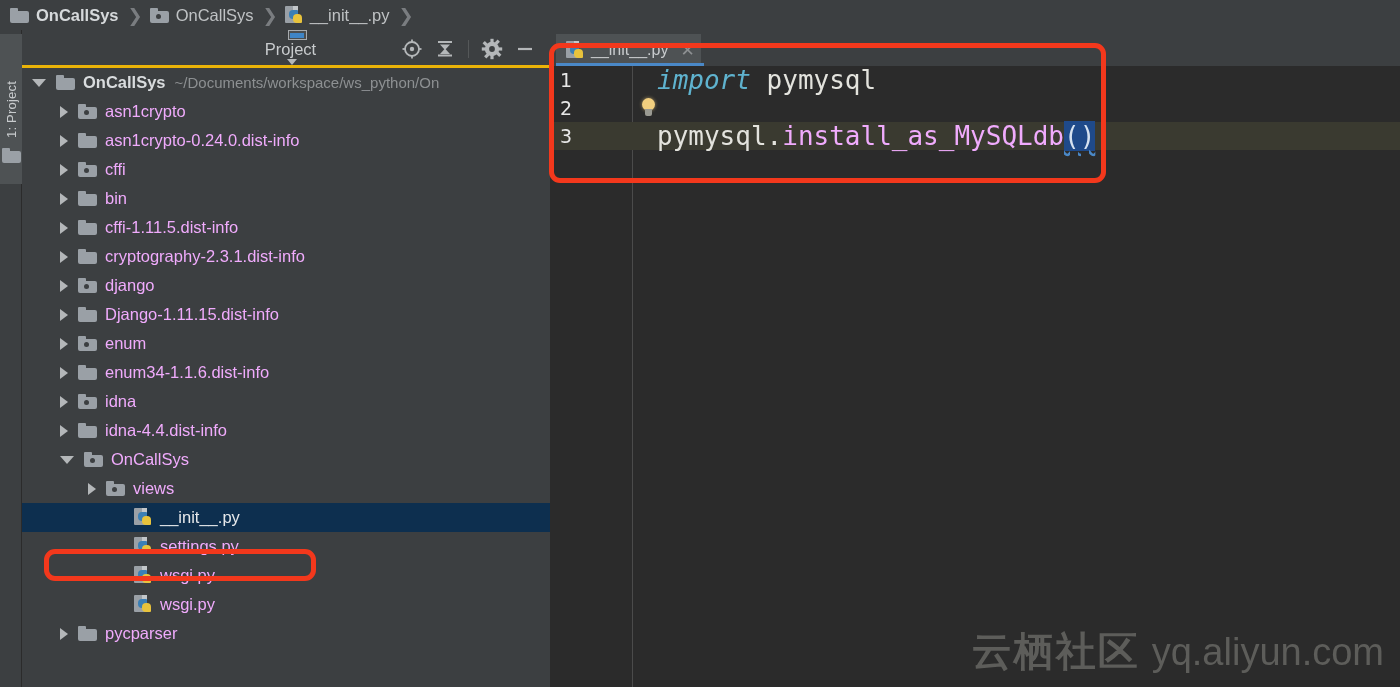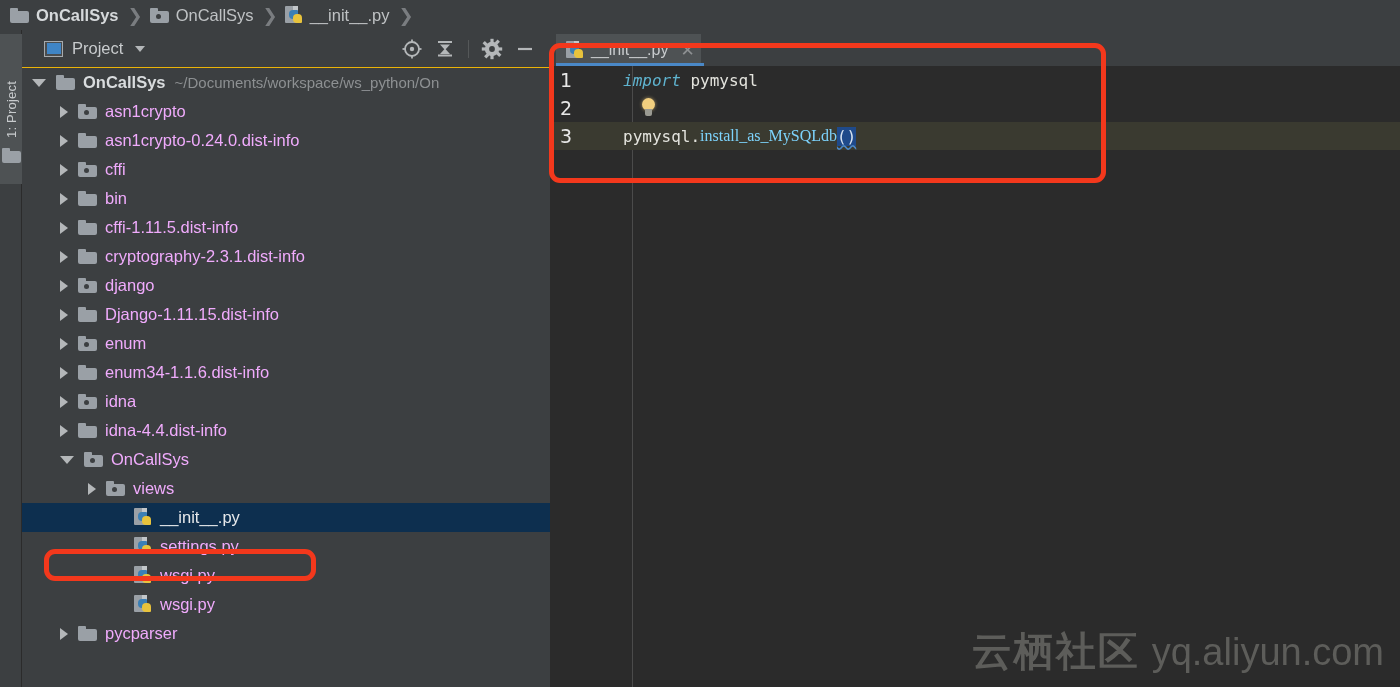--- a/index.html
+++ b/index.html
@@ -100,22 +100,23 @@
 
   
   #project-panel {
     position: absolute; left: 22px; top: 30px;
     width: 528px; height: 657px;
     background: #3c3f41;
   }
   #panel-header {
     position: relative; height: 38px; width: 528px;
     display: flex; align-items: center;
-    border-bottom: 1px solid #eab308;
+    border-bottom: 3px solid #eab308;
     box-sizing: border-box;
+    flex-direction: column;
   }
   .ph-winicon {
     width: 19px; height: 16px; margin-left: 22px;
     background: #4a4d4f; border: 1.6px solid #a7abae; box-sizing: border-box;
     position: relative;
   }
   .ph-winicon::after {
     content: ""; position: absolute; left: 1.5px; top: 1.5px; right: 1.5px; bottom: 1.5px;
     background: #3f85c6;
   }
@@ -208,28 +209,28 @@
     position: relative; height: 28px; width: 850px;
   }
   .cline.caret { background: #3a3a30; }
   .lnum {
     position: absolute; left: 10px; top: 0; height: 28px;
     display: flex; align-items: center;
     color: #e8e8e8; font-size: 19px;
     font-family: "DejaVu Sans", sans-serif;
   }
   .ctext {
-    position: absolute; left: 73px; top: 0; height: 28px;
+    position: absolute; left: 107px; top: 0; height: 28px;
     display: flex; align-items: center;
-    font-size: 16px; white-space: pre;
+    font-size: 26px; white-space: pre;
     color: #d0d0c8;
   }
   .kw { color: #5fb3cf; font-style: italic; }
   .plain { color: #e3e3dd; }
-  .fn { color: #7dd3fc; font-family: Liberation Serif, serif; }
+  .fn { color: #f0abfc; }
   .sel-paren {
     background: #1f4a8a; color: #d6e2f0;
     text-decoration: underline wavy #4a88c7;
     text-underline-offset: 3px;
   }
   .bulb {
     position: absolute; left: 88px; top: 3px;
     width: 22px; height: 22px;
   }
   .bulb .glass {

